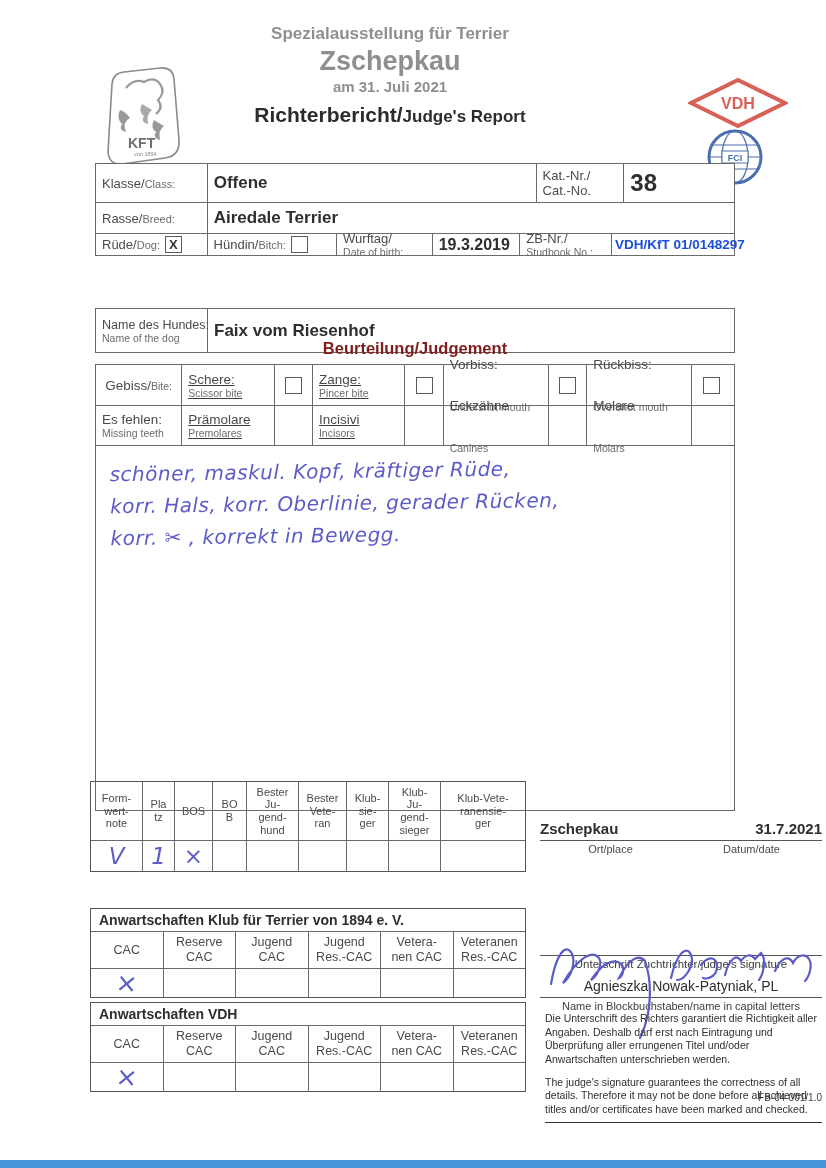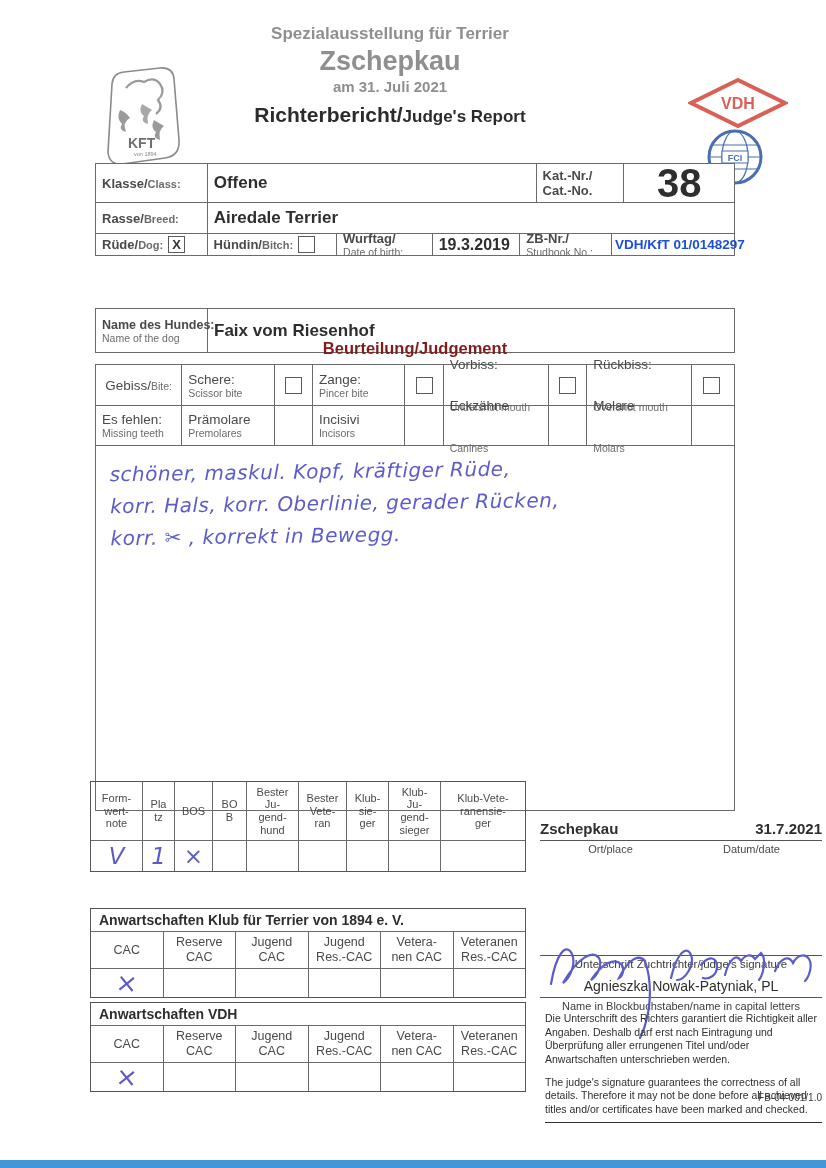--- a/index.html
+++ b/index.html
@@ -16,44 +16,44 @@
   
   .kft-logo{position:absolute;left:98px;top:66px;width:88px;height:104px;}
   .vdh-logo{position:absolute;left:688px;top:78px;width:100px;height:50px;}
   .fci-logo{position:absolute;left:706px;top:128px;width:58px;height:58px;}
   
   .irow{position:absolute;left:95px;width:640px;display:flex;box-sizing:border-box;
         border:1px solid #6a6a6a;background:#fff;}
   .cell{box-sizing:border-box;border-right:1px solid #6a6a6a;padding:3px 6px;display:flex;
         flex-direction:column;justify-content:center;}
   .cell:last-child{border-right:none;}
-  .lab{font-size:13px;color:#4a4a4a;white-space:nowrap;font-weight:bold;}
+  .lab{font-size:13px;color:#4a4a4a;white-space:nowrap;}
   .lab .en{font-size:11px;color:#6b6b6b;}
   .sub{font-size:10.5px;color:#6b6b6b;white-space:nowrap;}
   .val{font-weight:bold;font-size:17px;color:#2e2e2e;white-space:nowrap;}
   .val-md{font-weight:bold;font-size:15px;color:#1d4ed8;white-space:nowrap;}
-  .big38{font-weight:bold;font-size:40px;color:#2e2e2e;text-align:center;}
+  .big38{font-weight:bold;font-size:24px;color:#2e2e2e;}
   .cb{display:inline-flex;align-items:center;justify-content:center;width:15px;height:15px;
       border:1.3px solid #5a5a5a;background:#fff;vertical-align:middle;margin-left:5px;
       font-size:13px;font-weight:bold;color:#333;line-height:1;}
   .inline-lab{flex-direction:row;align-items:center;justify-content:flex-start;}
   
   .judg-title{position:absolute;left:95px;top:339px;width:640px;text-align:center;
               font-size:16.5px;font-weight:bold;color:#7f1d1d;}
   .bite-table{position:absolute;left:95px;top:364px;width:640px;box-sizing:border-box;
               border:1px solid #6a6a6a;}
   .brow{display:flex;height:40px;box-sizing:border-box;}
   .brow+.brow{border-top:1px solid #6a6a6a;}
   .bcell{box-sizing:border-box;border-right:1px solid #6a6a6a;padding:3px 6px;display:flex;
          flex-direction:column;justify-content:center;}
   .bcell:last-child{border-right:none;}
   .bcell .de{font-size:13.5px;color:#4a4a4a;white-space:nowrap;}
   .bcell .en{font-size:10.5px;color:#6b6b6b;white-space:nowrap;}
   .bbox{align-items:center;}
-  .w-label{width:13.5%;} .w-opt{width:14.5%;} .w-box{width:6%;} .w-opt2{width:16.5%;gap:29px;}
+  .w-label{width:13.5%;} .w-opt{width:14.5%;text-decoration:underline;} .w-box{width:6%;} .w-opt2{width:16.5%;gap:29px;}
   
   .comment-box{position:absolute;left:95px;top:444px;width:640px;height:367px;
                box-sizing:border-box;border:1px solid #6a6a6a;border-top:none;padding:10px 14px;}
   .hand{font-family:"DejaVu Sans",sans-serif;font-style:italic;color:var(--handwriting,#5c5cc8);}
   .hand-notes{font-size:20px;line-height:1.6;letter-spacing:0.5px;transform:rotate(-0.8deg);}
   
   .fw-table{position:absolute;left:90px;top:781px;width:436px;box-sizing:border-box;
             border:1.5px solid #555;}
   .fw-hrow{display:flex;height:58px;}
   .fw-vrow{display:flex;height:30px;border-top:1px solid #6a6a6a;}

